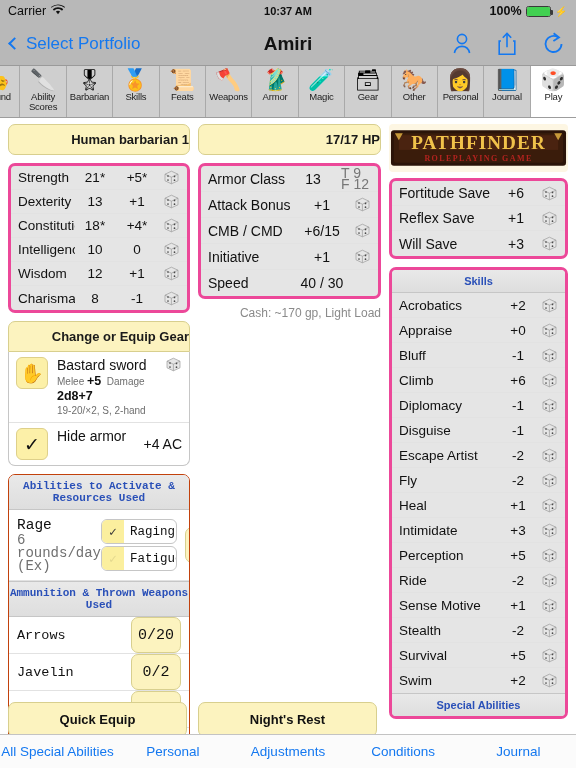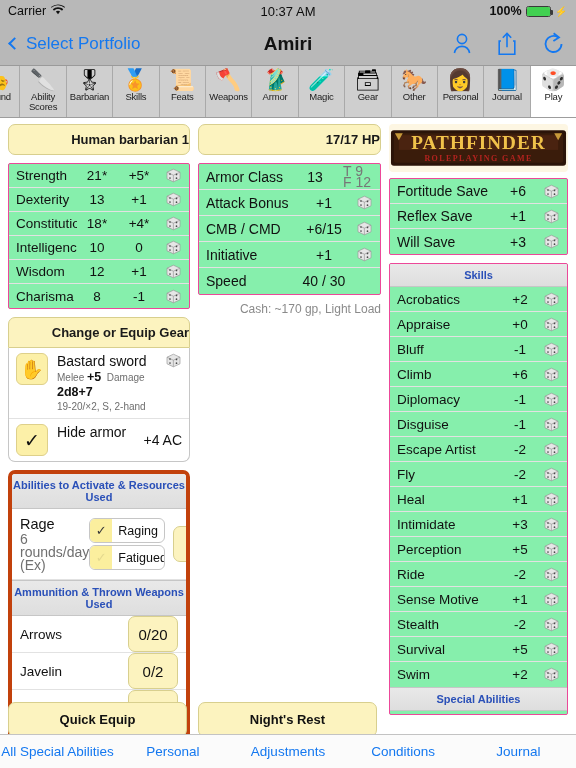--- a/index.html
+++ b/index.html
@@ -15,21 +15,21 @@
   
   .statusbar {
     height: 22px; background: #b8b8b8;
     display: flex; align-items: center;
     font-size: 12.5px; color: #0d0d0d;
     padding: 0 8px; position: relative;
   }
   .sb-left { display: flex; align-items: center; gap: 5px; }
   .sb-center {
     position: absolute; left: 0; right: 0; text-align: center;
-    font-weight: normal; font-size: 13px; pointer-events: none;
+    font-weight: bold; font-size: 11px; pointer-events: none;
   }
   .sb-right {
     margin-left: auto; display: flex; align-items: center; gap: 4px;
     font-size: 12.5px; font-weight: 600; z-index: 2;
   }
   .wifi { display: inline-block; }
   .battery {
     width: 25px; height: 11px; border: 1px solid #3a3a3a;
     border-radius: 2.5px; position: relative; background: #cfcfcf;
   }
@@ -80,21 +80,21 @@
   .tabitem.first { margin-left: -26px; }
 
   
   .content { display: flex; height: calc(768px - 22px - 44px - 52px - 34px); }
   .col-left { width: 194px; padding: 6px 4px 0 8px; }
   .col-mid  { width: 191px; padding: 6px 4px 0 4px; }
   .col-right{ width: 191px; padding: 6px 8px 0 4px; }
 
   
   .card {
-    background: #86efac; border: 1px solid #ec4899; border-radius: 2px;
+    background: #e5e5e5; border: 3px solid #ec4899; border-radius: 7px;
     overflow: hidden;
   }
   .yellow-hdr {
     background: #fcf3bf; border: 1px solid #d8cf8e; border-radius: 7px;
     text-align: right; font-size: 13px; font-weight: bold; color: #1a1a1a;
     padding: 7px 0; cursor: pointer;
   }
   .grey-hdr {
     background: linear-gradient(#e9e9e9,#dedede);
     border-bottom: 1px solid #c6c6c6;
@@ -152,21 +152,21 @@
     flex: 0 0 auto; margin-right: 9px; font-size: 19px; color: #111;
   }
   .gear-txt { flex: 1; min-width: 0; }
   .gw-name { font-size: 14px; color: #111; line-height: 17px; }
   .gw-line2 { font-size: 10px; color: #6e6e6e; line-height: 14px; }
   .gw-line2 b { font-size: 12.5px; color: #111; font-weight: bold; }
   .gw-line3 { font-size: 10px; color: #6e6e6e; line-height: 13px; }
   .gw-right { font-size: 14px; color: #111; align-self: center; padding-left: 6px; white-space: nowrap; }
 
   
-  .acts { margin-top: 8px; border:4px solid #c2410c; border-radius:7px; overflow:hidden; background:#fff; }
+  .acts { margin-top: 8px; border:1px solid #c2410c; border-radius:7px; overflow:hidden; background:#fff;font-family:Liberation Mono, monospace; }
   .act-row { display: flex; align-items: center; padding: 7px 8px; min-height: 62px; border-bottom:1px solid #e2e2e2; }
   .act-name { font-size: 14.5px; color: #111; line-height: 17px; }
   .act-sub { font-size: 14px; color: #707070; line-height: 13px; }
   .act-left { flex: 1; }
   .toggles { display: flex; flex-direction: column; gap: 2px; margin-right: 8px; }
   .toggle {
     display: flex; align-items: center; background: #fff;
     border: 1px solid #c6c6c6; border-radius: 6px; overflow: hidden;
     width: 76px; height: 25px; cursor: pointer;
   }

